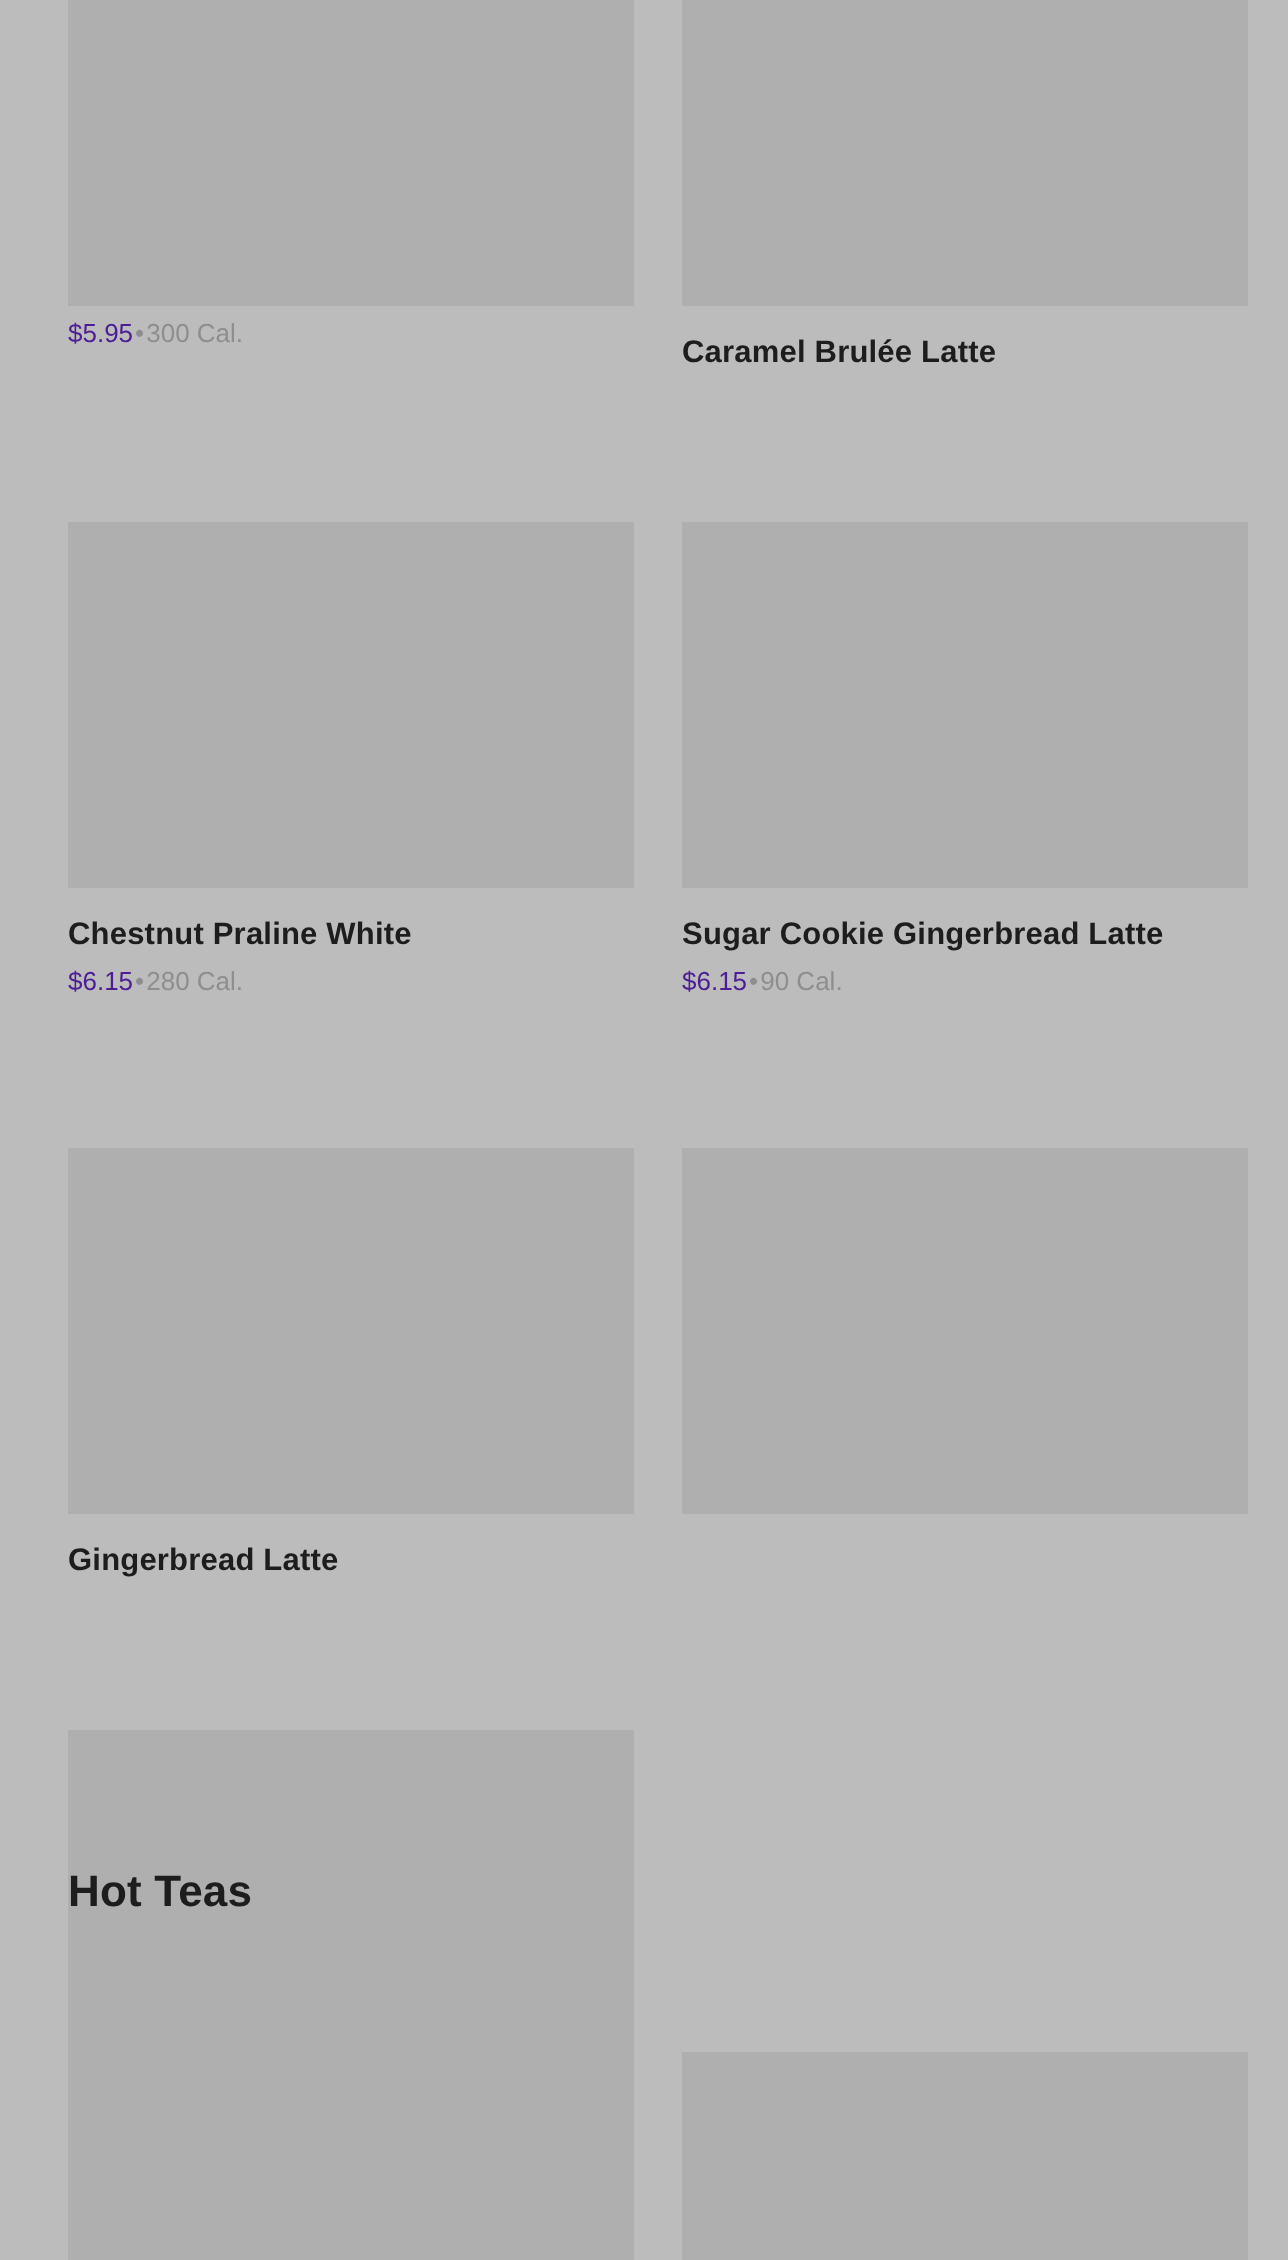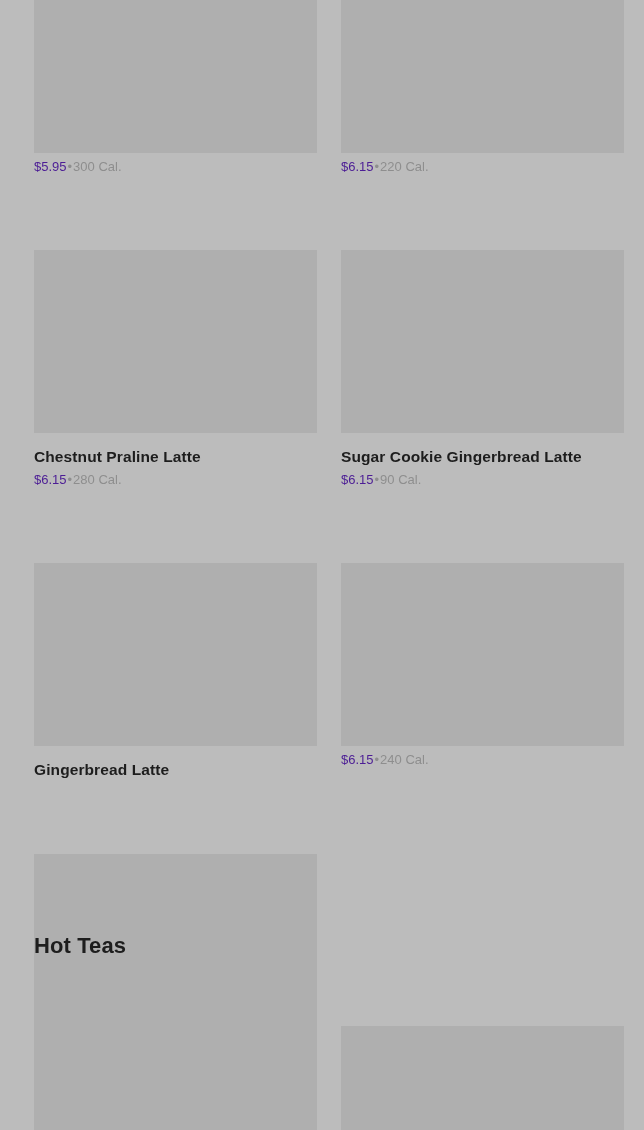--- a/index.html
+++ b/index.html
@@ -116,49 +116,48 @@
 
   <div class="menu-grid">
 
     <div class="product-card">
       <div class="product-thumb"></div>
       <div class="product-meta"><span class="price">$5.95</span><span class="dot">•</span><span class="cal">300 Cal.</span></div>
     </div>
 
     <div class="product-card">
       <div class="product-thumb"></div>
-      <div class="product-meta"><span class="price">$6.15</span><span class="dot">•</span><span class="cal">220 Cal.</span></div>
+      <div class="product-title">Caramel Brulée Latte</div>
     </div>
 
     <div class="row-spacer"></div>
     <div class="row-spacer"></div>
 
     <div class="product-card">
       <div class="product-thumb"></div>
-      <div class="product-title">Chestnut Praline Latte</div>
+      <div class="product-title">Chestnut Praline White</div>
       <div class="product-meta"><span class="price">$6.15</span><span class="dot">•</span><span class="cal">280 Cal.</span></div>
     </div>
 
     <div class="product-card">
       <div class="product-thumb"></div>
       <div class="product-title">Sugar Cookie Gingerbread Latte</div>
       <div class="product-meta"><span class="price">$6.15</span><span class="dot">•</span><span class="cal">90 Cal.</span></div>
     </div>
 
     <div class="row-spacer"></div>
     <div class="row-spacer"></div>
 
     <div class="product-card">
       <div class="product-thumb"></div>
       <div class="product-title">Gingerbread Latte</div>
     </div>
 
     <div class="product-card">
       <div class="product-thumb"></div>
-      <div class="product-meta"><span class="price">$6.15</span><span class="dot">•</span><span class="cal">240 Cal.</span></div>
     </div>
 
     <div class="row-spacer"></div>
     <div class="row-spacer"></div>
 
     <div class="product-card">
       <div class="product-thumb"></div>
       <div class="product-title">Peppermint White Chocolate Mocha</div>
 
     </div>

